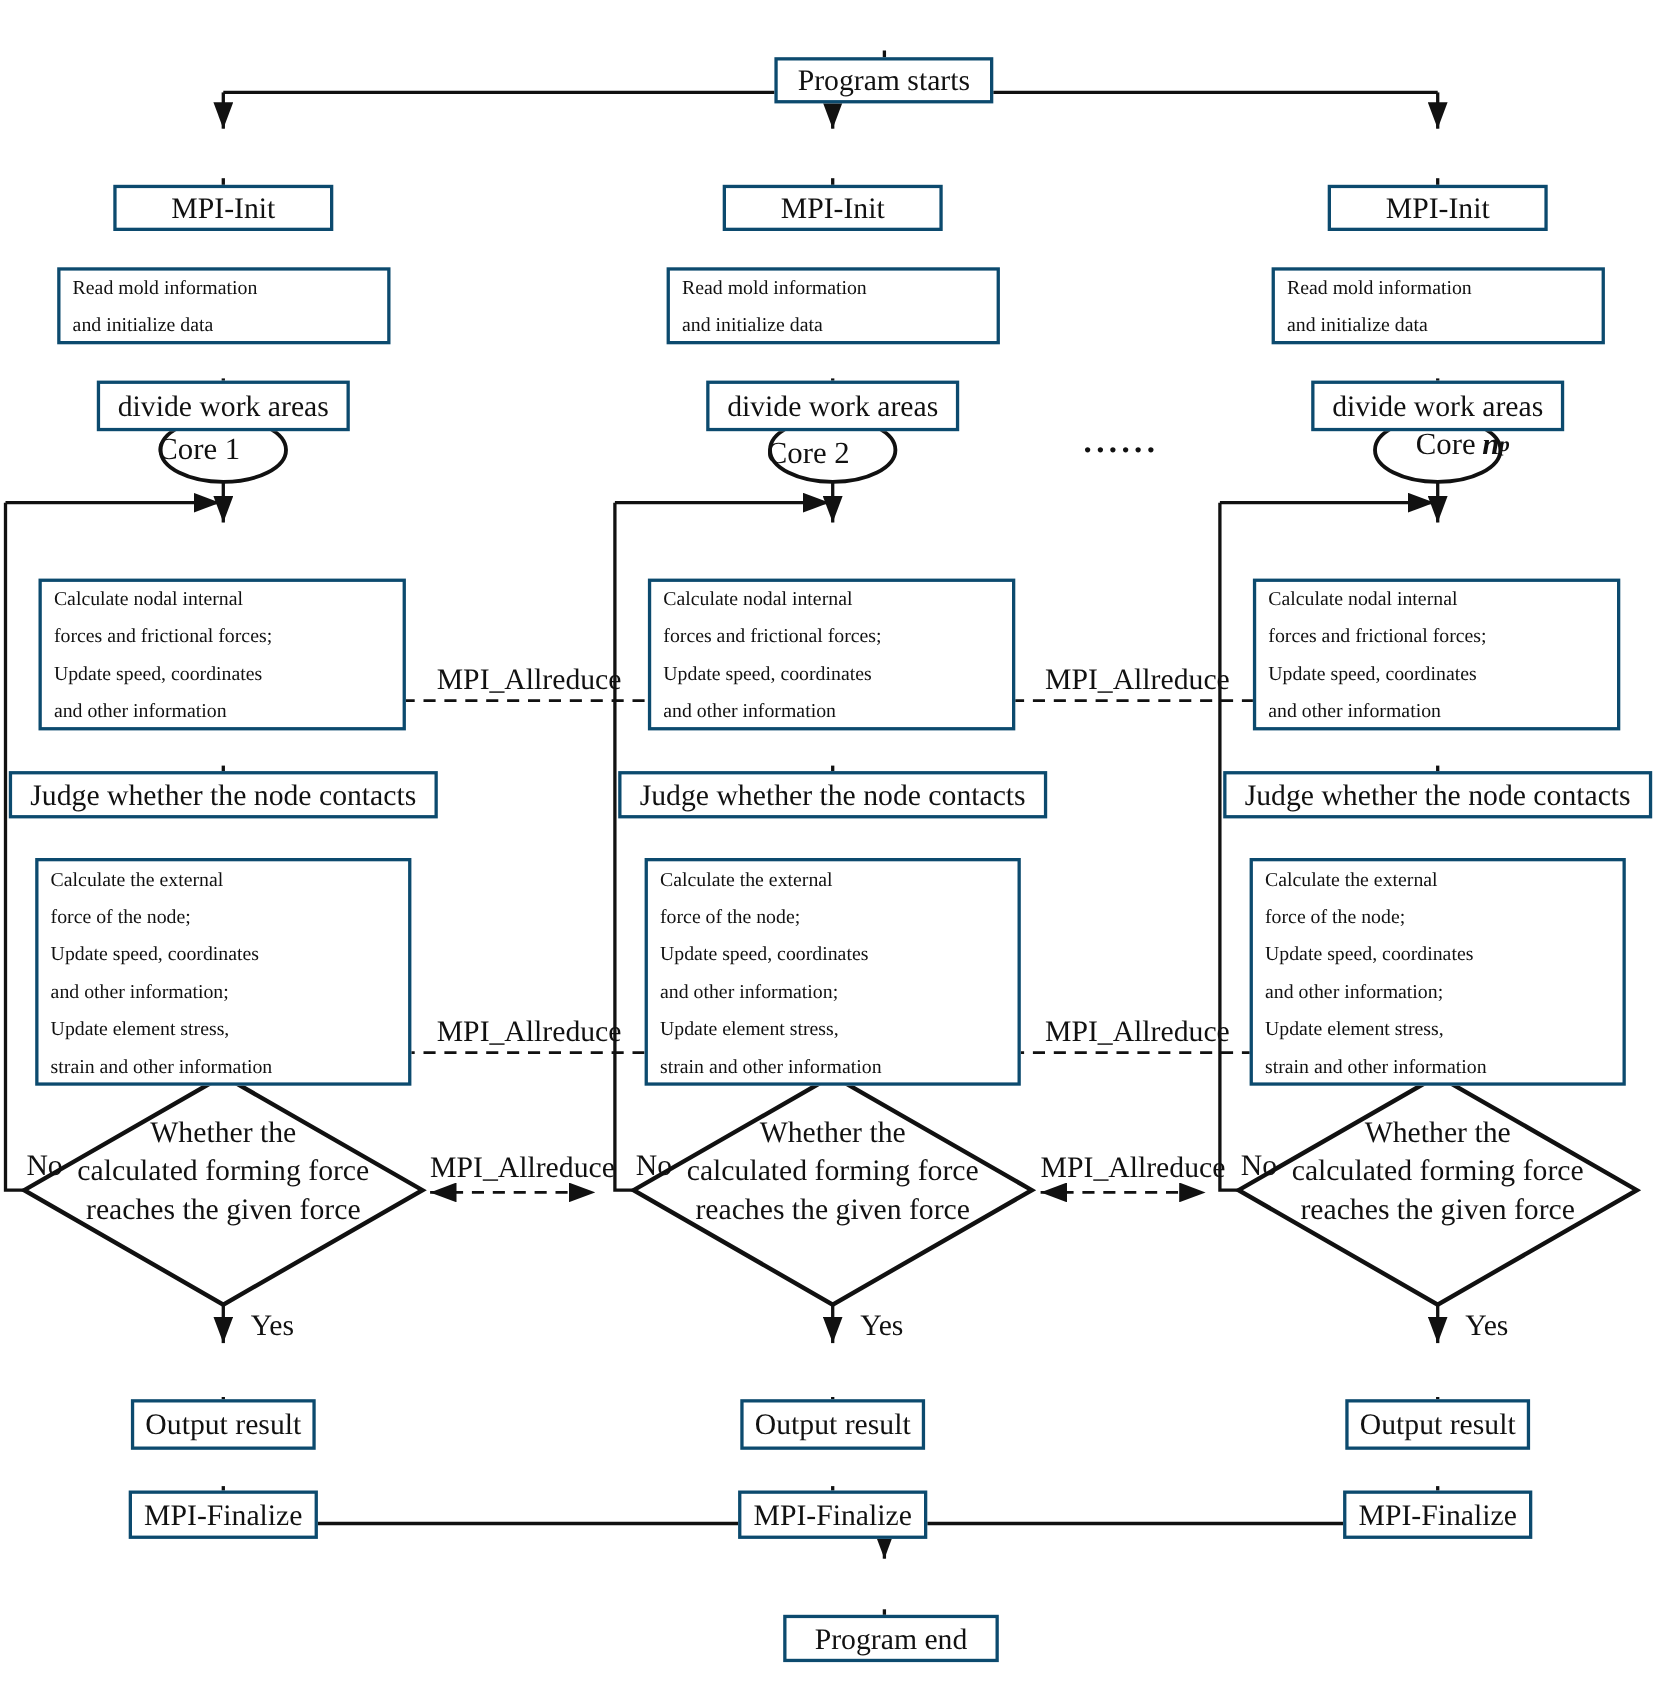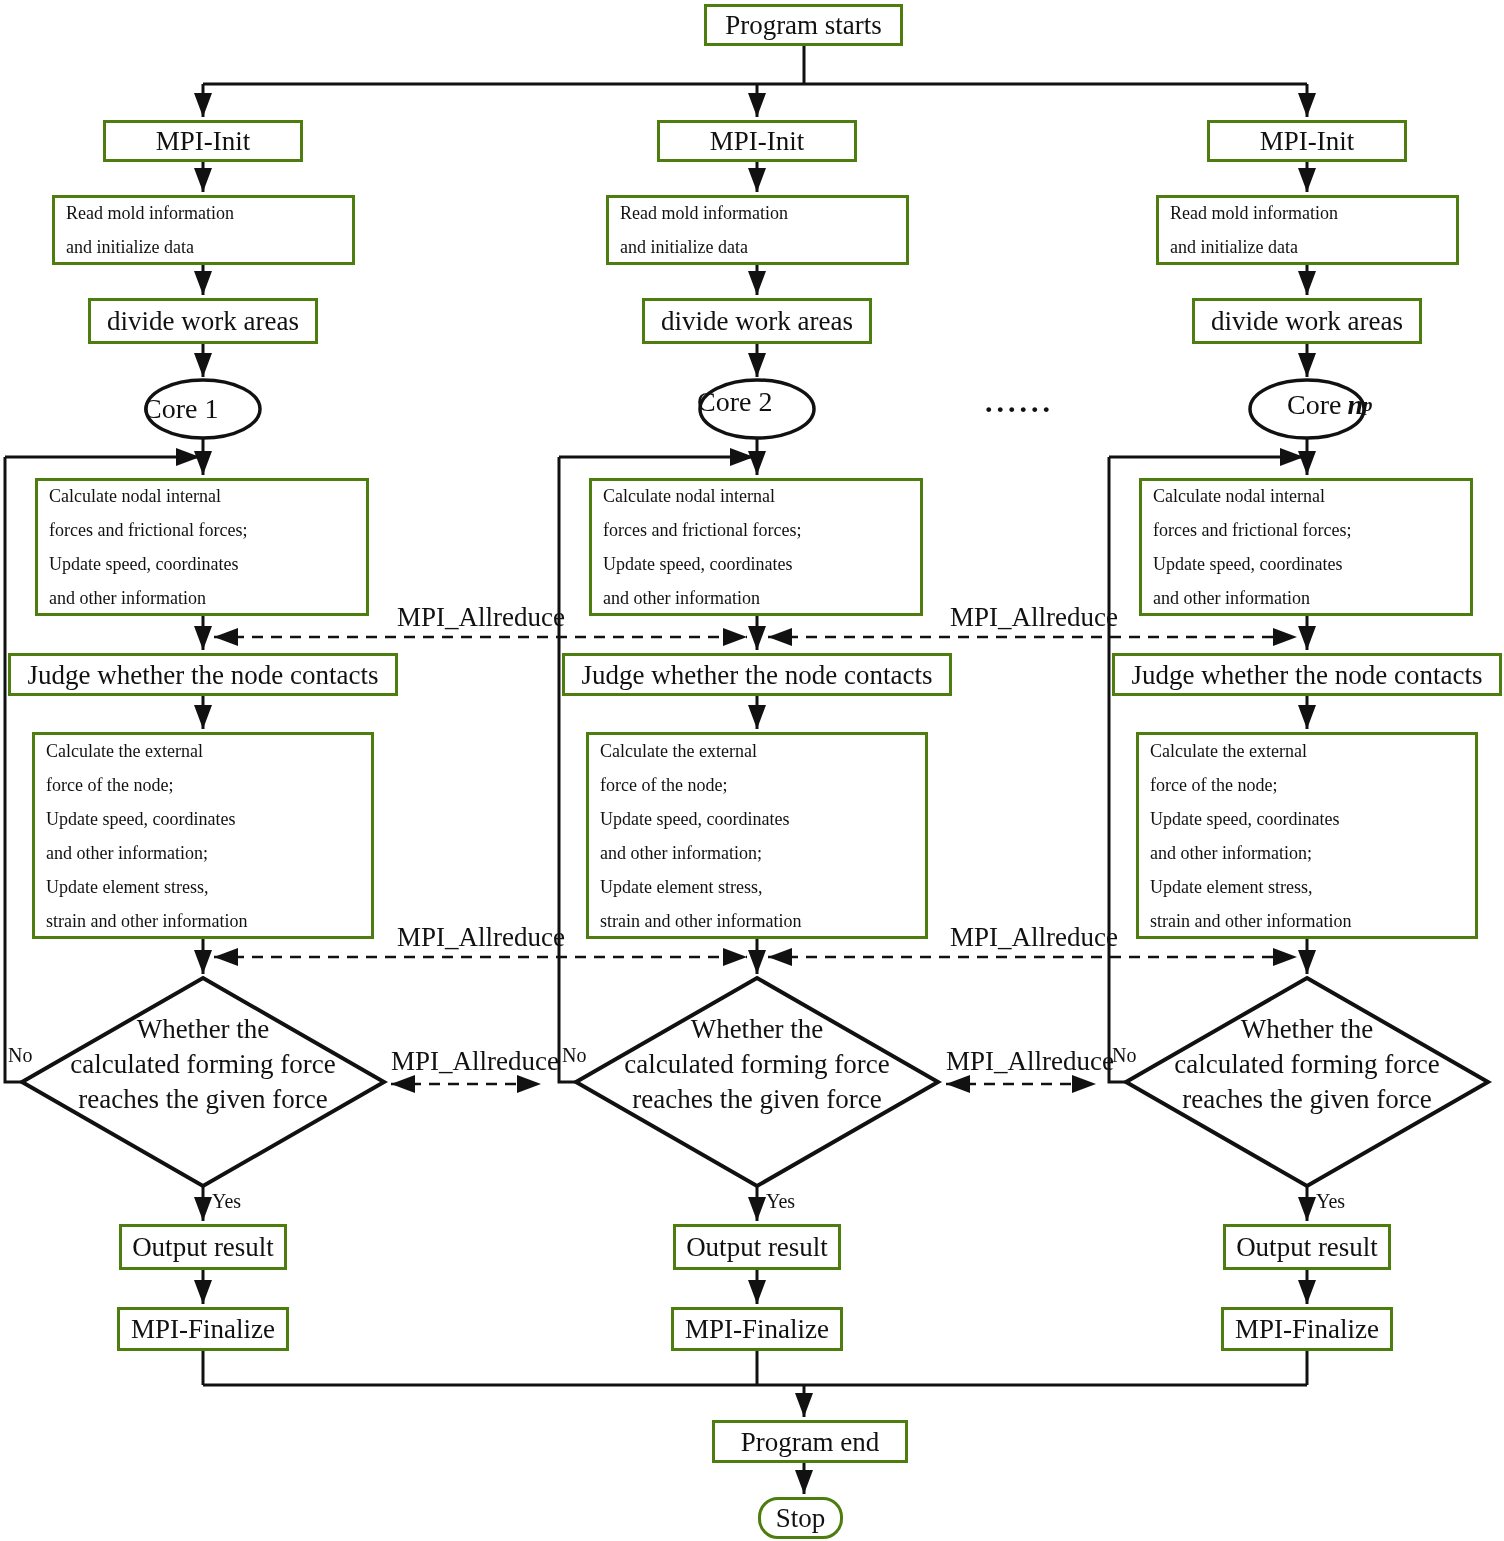--- a/index.html
+++ b/index.html
@@ -2,31 +2,31 @@
 <html><head>
 <meta charset="utf-8">
 <style>
   html,body{margin:0;padding:0;background:#ffffff;}
   .canvas{
     position:relative;width:1504px;height:1541px;background:#ffffff;overflow:hidden;
     font-family:"Liberation Serif","DejaVu Serif",serif;color:#111111;
   }
   .wires{position:absolute;left:0;top:0;pointer-events:none;}
   .node{
-    position:absolute;box-sizing:border-box;border:3px solid #4d7c0f;background:#ffffff;
+    position:absolute;box-sizing:border-box;border:3px solid #0c4a6e;background:#ffffff;
     display:flex;align-items:center;justify-content:center;text-align:center;
-    font-size:27px;line-height:34px;white-space:pre-line;
+    font-size:27px;line-height:34px;white-space:pre-line;margin-top:48px;
   }
   .node.left{justify-content:flex-start;text-align:left;padding-left:11px;font-size:18px;}
   .dtext{position:absolute;text-align:center;font-size:27px;line-height:35px;white-space:pre-line;}
   .core{position:absolute;display:flex;align-items:center;font-size:28px;}
   .core .cvar{font-style:italic;font-weight:bold;padding-left:6px;}
   .core sub{font-style:italic;font-weight:bold;font-size:19px;line-height:0;}
   .mpi{position:absolute;font-size:27px;white-space:nowrap;}
-  .branch{position:absolute;font-size:20px;}
+  .branch{position:absolute;font-size:27px;margin-left:16px;}
   .dots{position:absolute;font-size:30px;font-weight:bold;letter-spacing:4px;}
 </style>
 </head>
 <body>
 
 <div class="canvas">
 
   <svg class="wires" width="1504" height="1541" viewBox="0 0 1504 1541">
     <defs>
       <marker id="ah" markerUnits="userSpaceOnUse" markerWidth="24" markerHeight="18" refX="24" refY="9" orient="auto-start-reverse">
@@ -147,21 +147,21 @@
 reaches the given force</div>
   <div class="branch" style="left:8px;top:1044px;">No</div>
   <div class="branch" style="left:212px;top:1190px;">Yes</div>
   <div class="node" style="left:119px;top:1224px;width:168px;height:46px;">Output result</div>
   <div class="node" style="left:117px;top:1307px;width:172px;height:44px;">MPI-Finalize</div>
 
   <div class="node" style="left:657px;top:120px;width:200px;height:42px;">MPI-Init</div>
   <div class="node left" style="left:606px;top:195px;width:303px;height:70px;">Read mold information
 and initialize data</div>
   <div class="node" style="left:642px;top:298px;width:230px;height:46px;">divide work areas</div>
-  <div class="core" style="left:697px;top:384px;width:120px;height:36px;">
+  <div class="core" style="left:697px;top:395px;width:120px;height:36px;">
     <span>Core 2</span>
       <span class="cvar"></span>
       <sub></sub>
   </div>
   <div class="node left" style="left:589px;top:478px;width:334px;height:138px;">Calculate nodal internal
 forces and frictional forces;
 Update speed, coordinates
 and other information</div>
   <div class="node" style="left:562px;top:653px;width:390px;height:43px;">Judge whether the node contacts</div>
   <div class="node left" style="left:586px;top:732px;width:342px;height:207px;">Calculate the external

